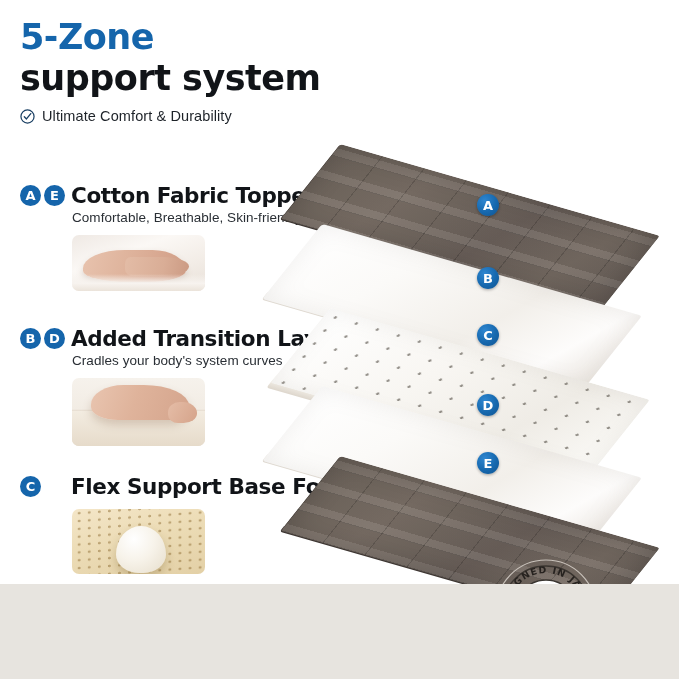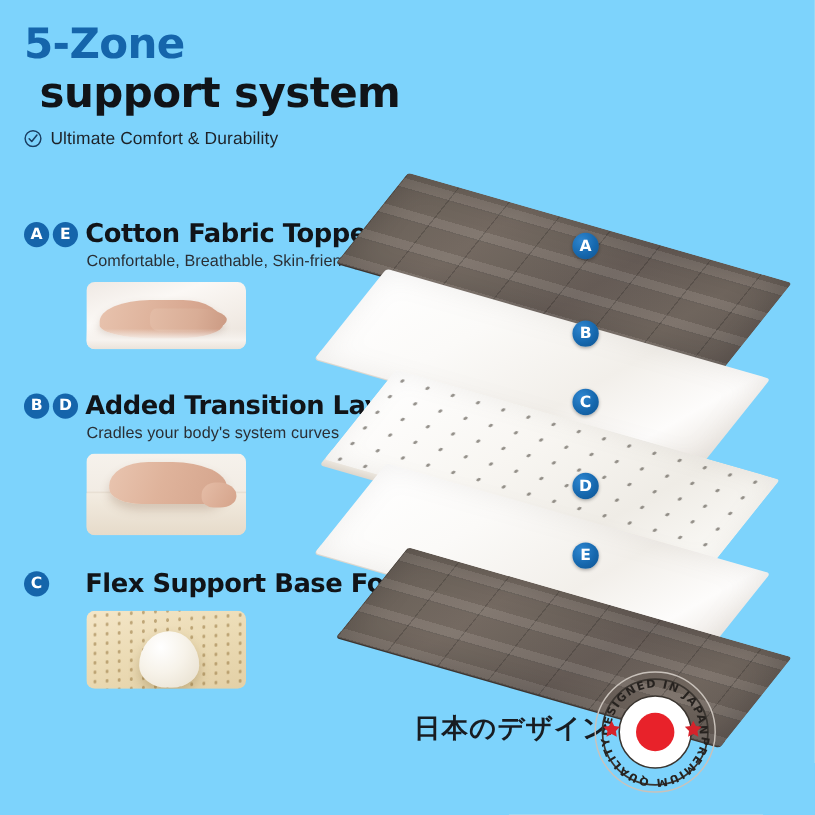--- a/index.html
+++ b/index.html
@@ -10,22 +10,22 @@
     width: 679px;
     height: 679px;
     overflow: hidden;
     font-family: "Liberation Sans", sans-serif;
     background: #e7e4df;
   }
 
   #page {
     position: relative;
     width: 679px;
-    height: 679px;
-    background: #7dd3fc;
+    height: 584px;
+    background: #ffffff;
     overflow: hidden;
   }
 
   
   #header { position: absolute; left: 20px; top: 20px; width: 420px; }
 
   .title-zone {
     font-family: "DejaVu Sans", sans-serif;
     font-weight: 700;
     font-size: 35px;
@@ -34,25 +34,25 @@
     line-height: 1.0;
     margin: 0 0 6px 0;
   }
   .title-system {
     font-family: "DejaVu Sans", sans-serif;
     font-weight: 700;
     font-size: 35px;
     letter-spacing: -0.5px;
     color: #111418;
     line-height: 1.0;
-    margin: 0 0 12px 13px;
+    margin: 0 0 12px 0;
   }
   .subtitle-row {
     display: flex;
-    align-items: flex-start;
+    align-items: center;
     gap: 7px;
   }
   .check-icon { display:block; width:15px; height:15px; flex:0 0 auto; }
   .subtitle-text {
     font-size: 14.5px;
     color: #1d2228;
     letter-spacing: 0.1px;
   }
 
   

